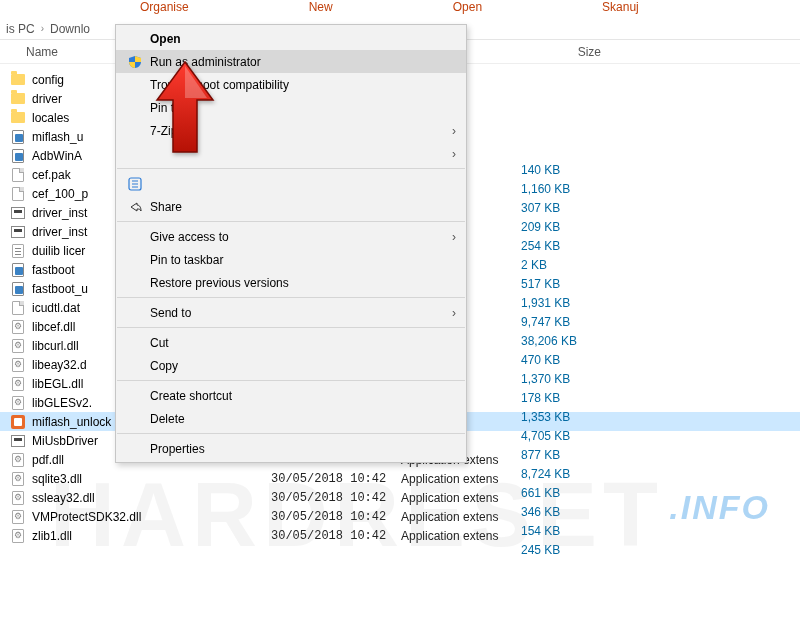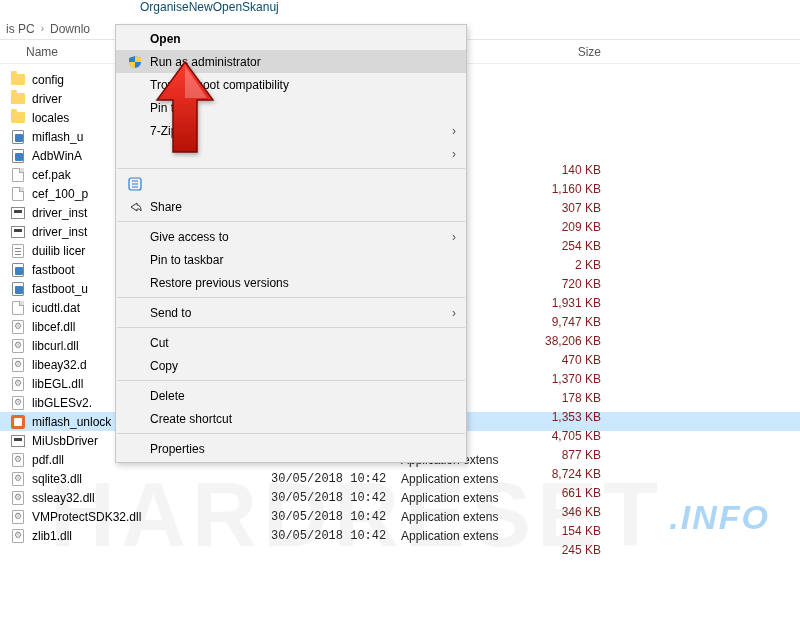--- a/index.html
+++ b/index.html
@@ -10,22 +10,23 @@
     background: #fff;
     color: #000;
     width: 800px;
     height: 631px;
     overflow: hidden;
     position: relative;
   }
   .ribbon {
     height: 18px;
     display: flex;
+    gap: 120px;
     padding-left: 140px;
-    color: #0c4a6e;
+    color: #c2410c;
     font-size: 12px;
     align-items: flex-start;
   }
   .breadcrumb {
     height: 22px;
     display: flex;
     align-items: center;
     padding: 0 6px;
     color: #555;
     border-bottom: 1px solid #e5e5e5;
@@ -58,21 +59,21 @@
     margin-left: 4px;
     margin-right: 6px;
     display: inline-flex;
     align-items: center;
     justify-content: center;
     flex-shrink: 0;
   }
   .row .nm { width: 239px; white-space: nowrap; overflow: hidden; }
   .row .dt { width: 130px; color: #222; font-family: Liberation Mono, monospace; }
   .row .tp { width: 120px; color: #222; }
-  .row .sz { width: 90px; text-align: right; color: #7f1d1d; padding-right: 10px; margin-top: 28px;}
+  .row .sz { width: 90px; color: #0369a1; padding-right: 10px; margin-top: 28px;}
   
   .i-folder { width:14px;height:11px;background:#ffd768;border-radius:1px;position:relative;}
   .i-folder::before{content:"";position:absolute;top:-3px;left:0;width:6px;height:3px;background:#ffd768;border-radius:1px 1px 0 0;}
   .i-file { width:12px;height:14px;background:#fff;border:1px solid #aaa;border-radius:1px;position:relative;}
   .i-file::before{content:"";position:absolute;top:-1px;right:-1px;width:4px;height:4px;background:#ddd;border-left:1px solid #aaa;border-bottom:1px solid #aaa;}
   .i-exe { width:12px;height:14px;background:#fff;border:1px solid #888;border-radius:1px;position:relative;}
   .i-exe::after{content:"";position:absolute;left:2px;top:3px;width:8px;height:8px;background:#3b82c4;border-radius:1px;}
   .i-exe-red { width:14px;height:14px;background:#e86a2a;border-radius:2px;position:relative;}
   .i-exe-red::after{content:"";position:absolute;left:3px;top:3px;width:8px;height:8px;background:#fff;border-radius:1px;}
   .i-dll { width:12px;height:14px;background:#fff;border:1px solid #aaa;border-radius:1px;position:relative;}
@@ -140,21 +141,21 @@
     font-weight: 700;
     color: rgba(120,120,120,0.08);
     letter-spacing: 6px;
     z-index: 1;
     pointer-events: none;
     font-family: Liberation Sans, sans-serif;
   }
   .wm2 {
     position: absolute;
     right: 30px;
-    bottom: 94px;
+    bottom: 104px;
     font-size: 34px;
     font-weight: 800;
     font-style: italic;
     color: rgba(50,150,230,0.4);
     letter-spacing: 2px;
     z-index: 1;
     pointer-events: none;
     font-family: Arial, sans-serif;
   }
 </style>
@@ -272,21 +273,21 @@
       <span class="tp"></span>
       <span class="sz">2 KB</span>
     </div>
     <div class="row">
       <span class="ic">
         <span class="i-exe"></span>
       </span>
       <span class="nm">fastboot</span>
       <span class="dt"></span>
       <span class="tp"></span>
-      <span class="sz">720 KB</span>
+      <span class="sz">517 KB</span>
     </div>
     <div class="row">
       <span class="ic">
         <span class="i-exe"></span>
       </span>
       <span class="nm">fastboot_u</span>
       <span class="dt"></span>
       <span class="tp"></span>
       <span class="sz">1,931 KB</span>
     </div>
@@ -488,25 +489,25 @@
     <span class="cic"></span>
     <span class="lbl">Cut</span>
   </div>
   <div class="ctx-item">
     <span class="cic"></span>
     <span class="lbl">Copy</span>
   </div>
   <div class="ctx-sep"></div>
   <div class="ctx-item">
     <span class="cic"></span>
+    <span class="lbl">Create shortcut</span>
+  </div>
+  <div class="ctx-item">
+    <span class="cic"></span>
     <span class="lbl">Delete</span>
-  </div>
-  <div class="ctx-item">
-    <span class="cic"></span>
-    <span class="lbl">Create shortcut</span>
   </div>
   <div class="ctx-sep"></div>
   <div class="ctx-item">
     <span class="cic"></span>
     <span class="lbl">Properties</span>
   </div>
 </div>
 
 <div class="arrow">
   <svg viewBox="0 0 64 96" width="64" height="96">

